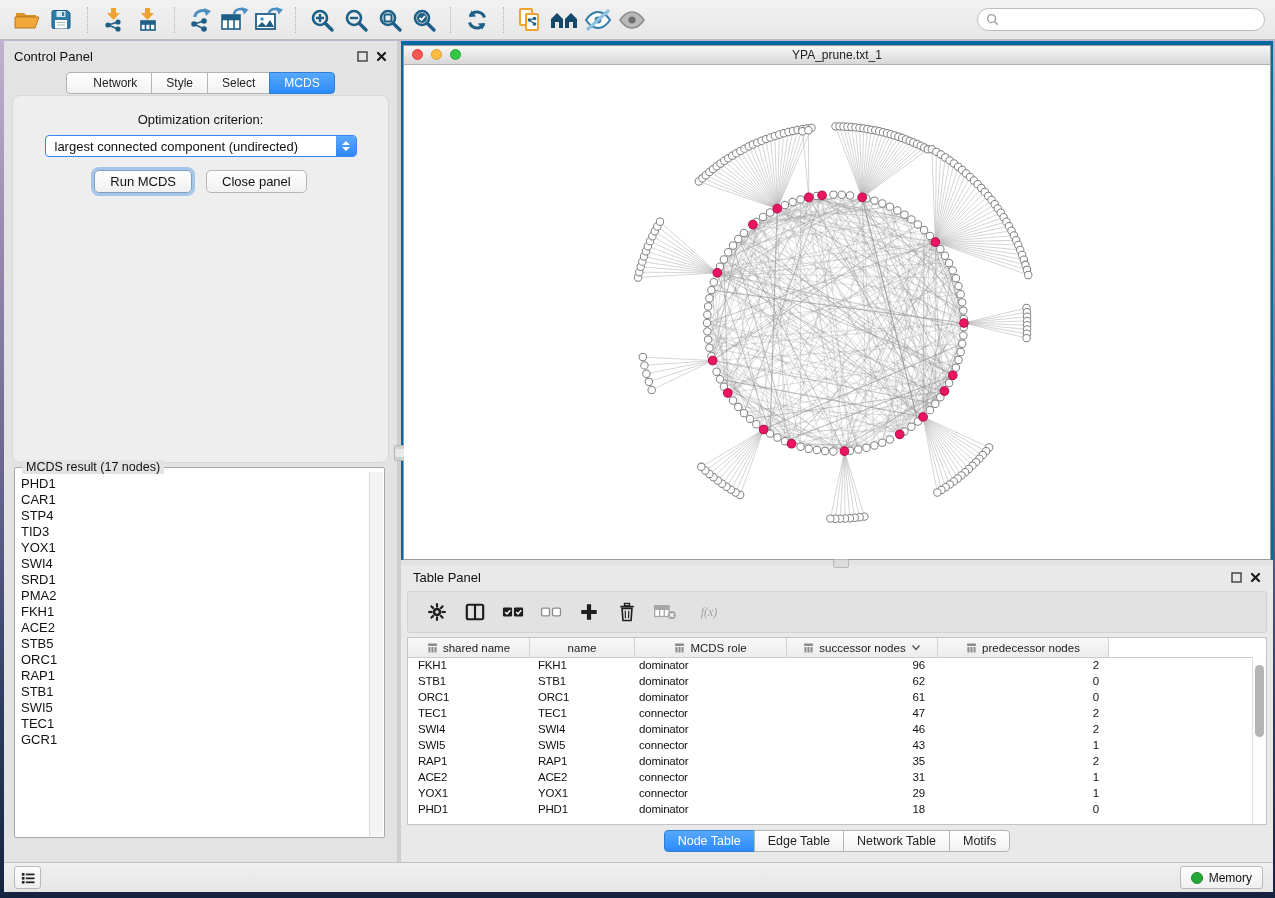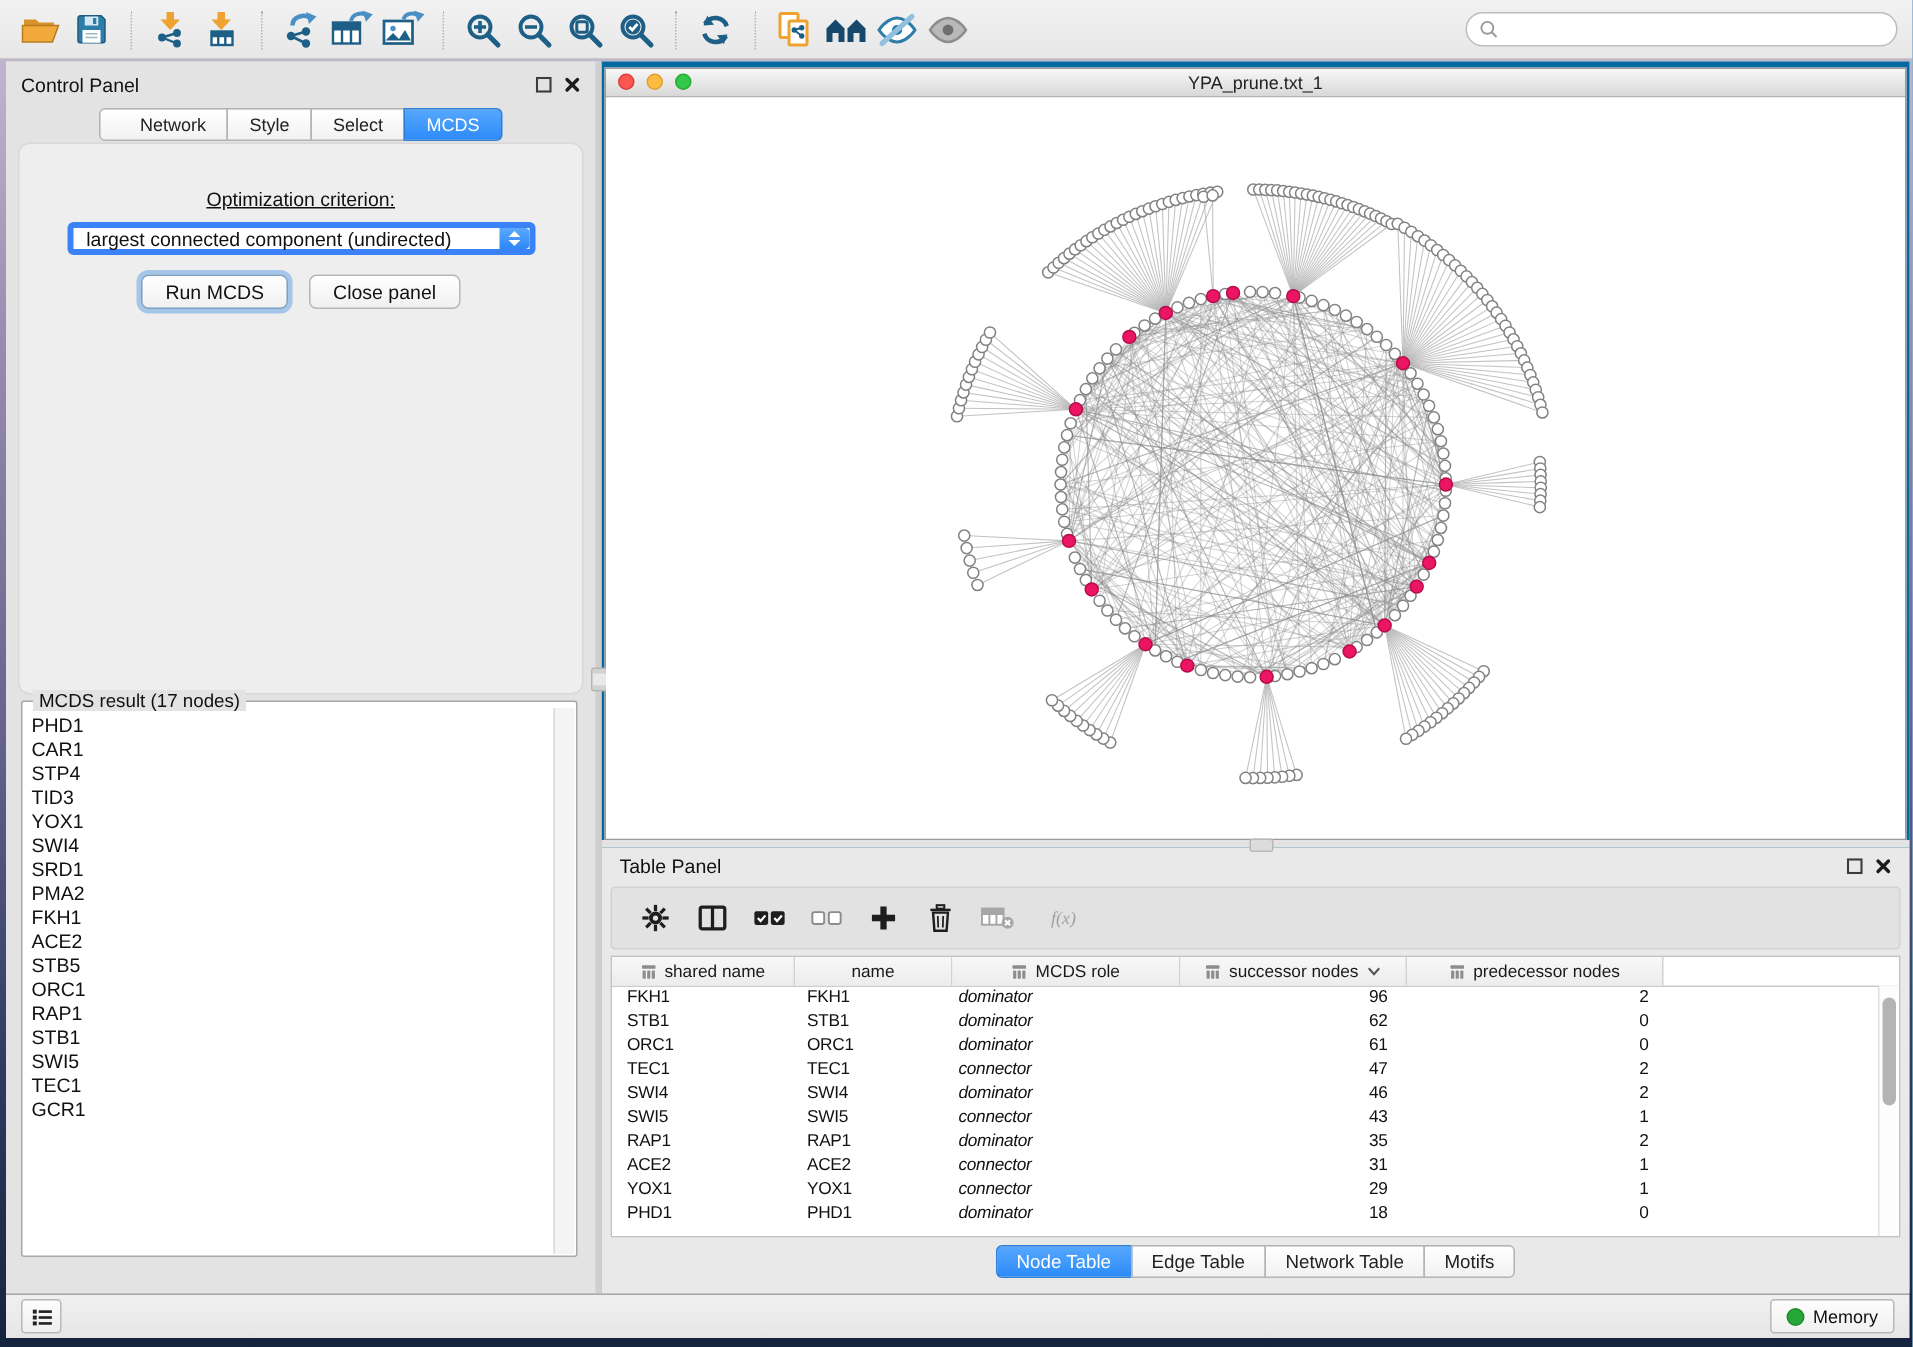--- a/index.html
+++ b/index.html
@@ -23,22 +23,22 @@
   .cp-title{font-size:13px;color:#111;}
   .win-btns{margin-left:auto;display:flex;align-items:center;gap:8px;}
   .cp-tabs{display:flex;justify-content:center;margin-top:1px;}
   .seg{font-size:12px;color:#222;background:linear-gradient(#ffffff,#f2f2f2);border:1px solid #b4b4b4;
     padding:3px 14px;margin-left:-1px;cursor:default;}
   .seg:first-child{border-radius:4px 0 0 4px;margin-left:0;padding-left:26px;}
   .seg:last-child{border-radius:0 4px 4px 0;}
   .seg.active{background:linear-gradient(#57a8fd,#2c8bf9);color:#fff;border-color:#2f7fd6;}
   .cp-content{position:absolute;left:8px;right:8px;top:54px;height:366px;background:#eeeeee;
     border:1px solid #d8d8d8;border-radius:8px;}
-  .opt-label{text-align:center;font-size:13px;color:#111;margin-top:29px;text-decoration:underline;}
-  .dropdown{position:relative;margin:8px auto 0 auto;width:312px;height:22px;background:#fff;border:4px solid #3b82f6;
+  .opt-label{text-align:center;font-size:13px;color:#111;margin-top:16px;}
+  .dropdown{position:relative;margin:8px auto 0 auto;width:312px;height:22px;background:#fff;border:1px solid #3b82f6;
     border-radius:4px;display:flex;align-items:center;box-sizing:border-box;}
   .dropdown .val{flex:1;font-size:13px;color:#111;padding-left:9px;white-space:nowrap;overflow:hidden;}
   .stepper{width:20px;align-self:stretch;background:linear-gradient(#5aa9fd,#2f86f6);border-radius:0 3px 3px 0;
     display:flex;flex-direction:column;align-items:center;justify-content:center;gap:2px;}
   .stepper i{display:block;width:0;height:0;border-left:4px solid transparent;border-right:4px solid transparent;}
   .stepper .up{border-bottom:4px solid #fff;}
   .stepper .dn{border-top:4px solid #fff;}
   .btn-row{display:flex;justify-content:center;gap:14px;margin-top:13px;}
   .btn{font-family:"Liberation Sans",sans-serif;font-size:13px;color:#111;padding:3px 15px;height:23px;
     background:linear-gradient(#ffffff,#f0f0f0);border:1px solid #b6b6b6;border-radius:5px;}
@@ -78,21 +78,21 @@
   .tpt-btn.disabled{opacity:.95;}
   .fx{font-family:"Liberation Serif",serif;font-style:italic;font-size:12px;color:#9e9e9e;}
   .tp-table{margin:4px 6px 0 6px;background:#fff;border:1px solid #c3c3c3;position:relative;height:186px;overflow:hidden;}
   .thead{display:flex;height:19px;border-bottom:1px solid #cccccc;}
   .th{box-sizing:border-box;display:flex;align-items:center;justify-content:center;gap:5px;
     background:linear-gradient(#f8f8f8,#ececec);border-right:1px solid #d2d2d2;font-size:11.5px;color:#1a1a1a;}
   .tbody{position:absolute;top:19px;left:0;right:13px;bottom:0;}
   .tr{display:flex;height:16px;align-items:center;}
   .td{box-sizing:border-box;font-size:11.5px;color:#111;white-space:nowrap;overflow:hidden;letter-spacing:-.2px;}
   .c0{width:122px;}.c1{width:105px;}.c2{width:152px;}.c3{width:151px;}.c4{width:171px;}
-  .td.c0{padding-left:10px;}.td.c1{padding-left:8px;}.td.c2{padding-left:4px;font-style:italic;}
+  .td.c0{padding-left:10px;}.td.c1{padding-left:8px;}.td.c2{padding-left:4px;}
   .td.c3{text-align:right;padding-right:13px;}.td.c4{text-align:right;padding-right:10px;}
   .t-vscroll{position:absolute;top:19px;right:0;bottom:0;width:13px;background:#fdfdfd;border-left:1px solid #e0e0e0;}
   .t-vscroll .thumb{position:absolute;left:2px;width:9px;top:8px;height:72px;background:#b4b4b4;border-radius:5px;}
   .tp-tabs{height:31px;display:flex;justify-content:center;align-items:center;}
   .tp-tabs .seg{font-size:12.5px;padding:3px 13px;}
   
   .statusbar{position:absolute;left:4px;right:2px;bottom:6px;height:30px;background:linear-gradient(#f0f0f0,#e6e6e6);
     border-top:1px solid #c2c2c2;display:flex;align-items:center;padding:0 10px;box-sizing:border-box;}
   .sb-btn{width:27px;height:23px;background:linear-gradient(#fdfdfd,#efefef);border:1px solid #b9b9b9;border-radius:3px;
     display:flex;align-items:center;justify-content:center;padding:0;}

